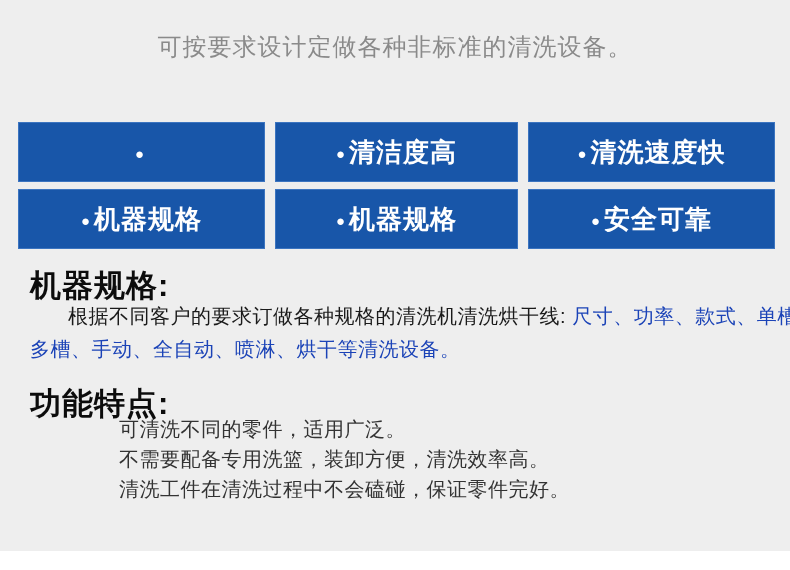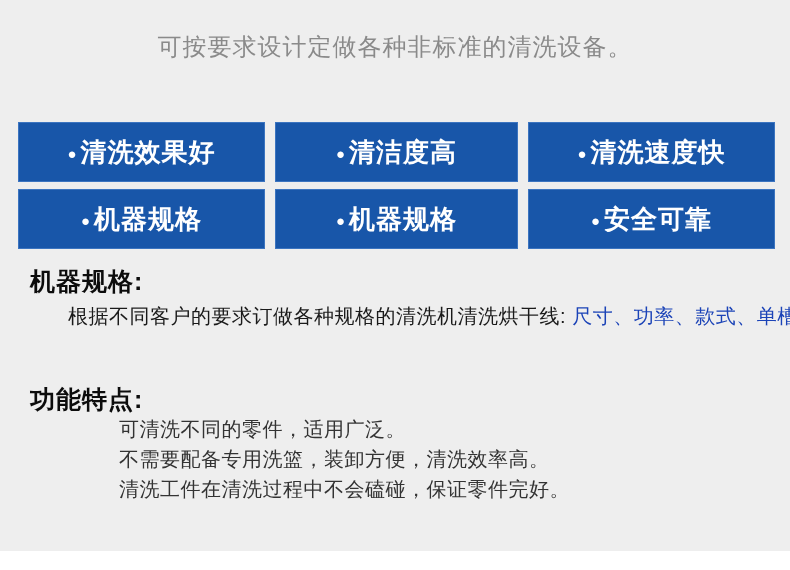--- a/index.html
+++ b/index.html
@@ -18,21 +18,21 @@
   }
   .badge{
     height:60px;background:var(--button-blue,#1856a9);
     border:1px solid #3b74c0;box-sizing:border-box;
     display:flex;align-items:center;justify-content:center;
     color:#ffffff;font-weight:bold;font-size:26px;letter-spacing:1px;
   }
   .badge .bullet{font-size:15px;margin-right:3px;position:relative;top:1px;}
   .section-heading{
     position:absolute;left:30px;color:#0c0c0c;font-weight:bold;
-    font-size:25px;letter-spacing:1px;
+    font-size:31px;letter-spacing:1px;
   }
   .spec-heading{top:265px;}
   .feat-heading{top:383px;}
   .spec-line1{
     position:absolute;top:303px;left:30px;padding-left:38px;
     font-size:20px;color:#1a1a1a;white-space:nowrap;letter-spacing:0.5px;
   }
   .spec-line2{
     position:absolute;top:336px;left:30px;
     font-size:20px;white-space:nowrap;letter-spacing:0.5px;
@@ -49,21 +49,20 @@
 <body>
 
 <div class="canvas">
   <div class="gray-section"></div>
 
   <div class="top-title">可按要求设计定做各种非标准的清洗设备。</div>
 
   <div class="badge-grid">
     <div class="badge">
       <span class="bullet">●</span>
-      <span>清洗效果好</span>
     </div>
     <div class="badge">
       <span class="bullet">●</span>
       <span>清洁度高</span>
     </div>
     <div class="badge">
       <span class="bullet">●</span>
       <span>清洗速度快</span>
     </div>
     <div class="badge">
@@ -78,20 +77,21 @@
       <span class="bullet">●</span>
       <span>安全可靠</span>
     </div>
   </div>
 
   <div class="section-heading spec-heading">机器规格:</div>
 
   <div class="spec-line1">
     <span>根据不同客户的要求订做各种规格的清洗机清洗烘干线: </span><span class="blue-text">尺寸、功率、款式、单槽、</span>
   </div>
+  <div class="spec-line2 blue-text">多槽、手动、全自动、喷淋、烘干等清洗设备。</div>
 
   <div class="section-heading feat-heading">功能特点:</div>
 
   <div class="feature-list">
     <div class="feature-item">可清洗不同的零件，适用广泛。</div>
     <div class="feature-item">不需要配备专用洗篮，装卸方便，清洗效率高。</div>
     <div class="feature-item">清洗工件在清洗过程中不会磕碰，保证零件完好。</div>
   </div>
 
   <div class="bottom-white"></div>

